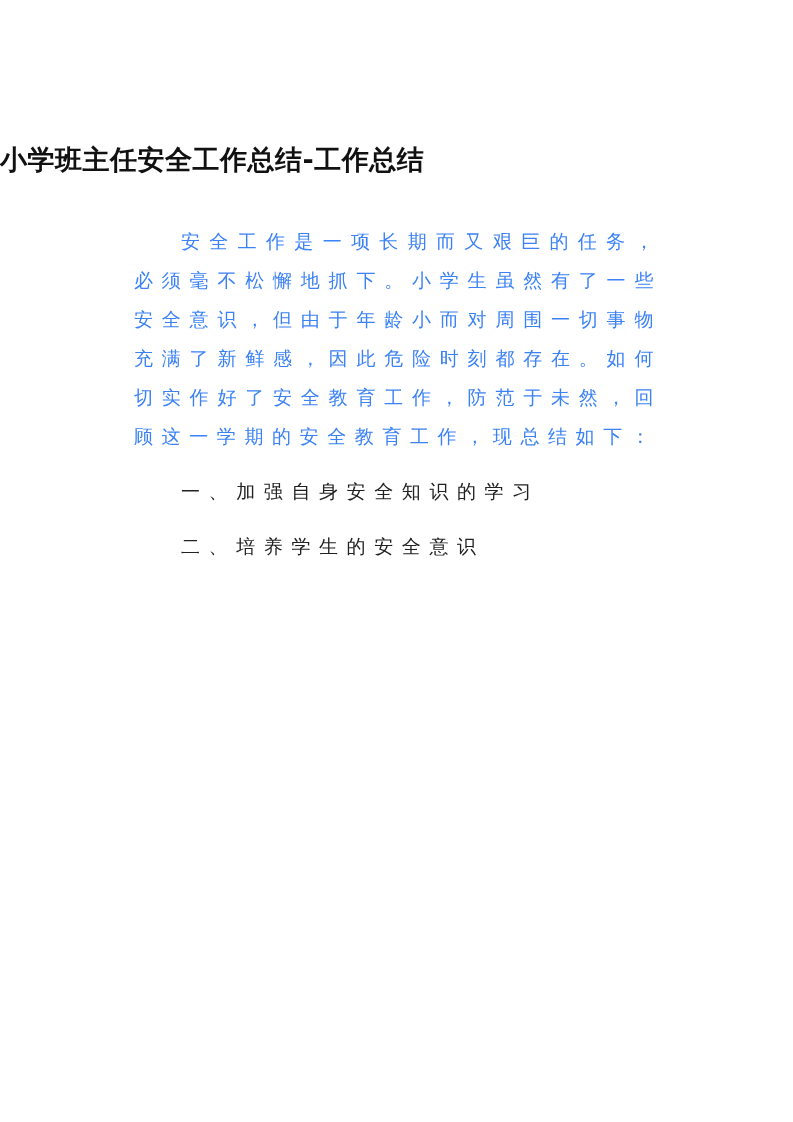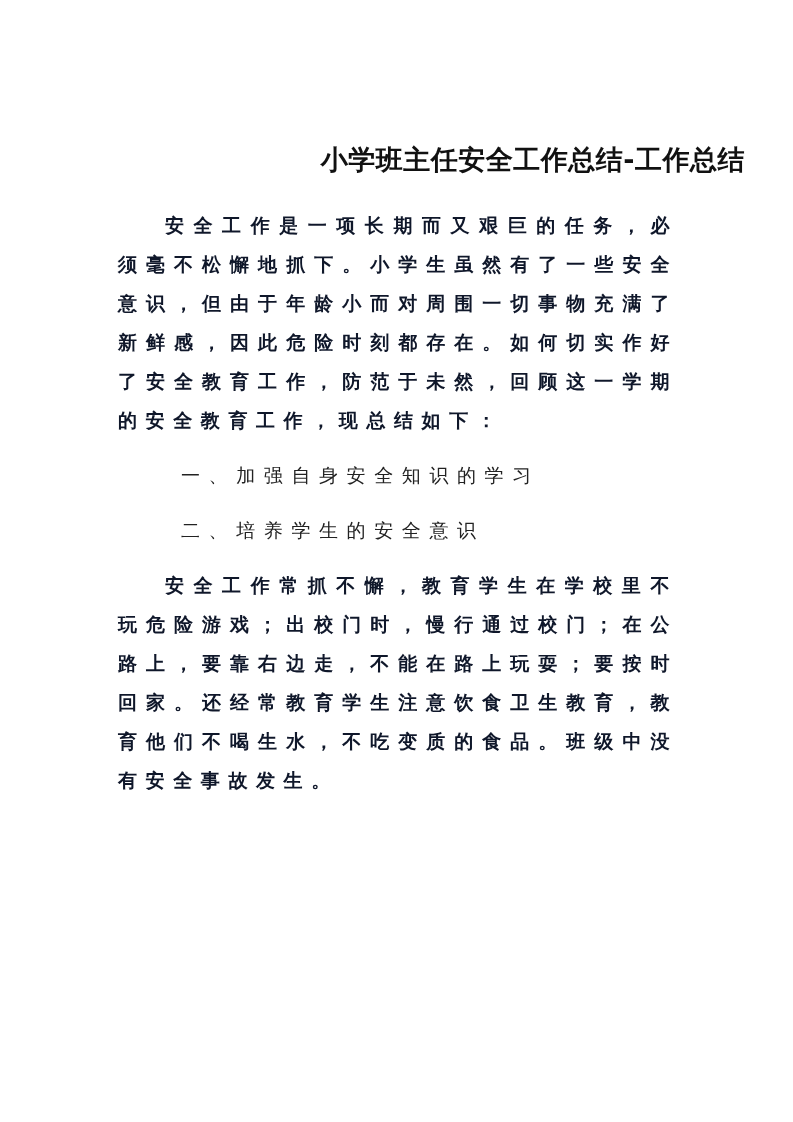--- a/index.html
+++ b/index.html
@@ -21,59 +21,57 @@
       top: 0;
       width: 793px;
       height: 1122px;
       background: #ffffff;
     }
     .title {
       position: absolute;
       left: 0;
       top: 140px;
       width: 745px;
-      text-align: right;
+      text-align: left;
       font-family: "DejaVu Sans", "Liberation Sans", sans-serif;
       font-weight: bold;
       font-size: 27px;
       line-height: 40px;
       color: #111111;
       letter-spacing: 0.5px;
     }
     .body-text {
       position: absolute;
       left: 118px;
       top: 206px;
       width: 560px;
     }
     .para {
-      margin: 0;
+      margin: 16px;
       font-size: 19px;
       line-height: 39px;
       letter-spacing: 8.6px;
       text-align: justify;
       text-indent: 47px;
-      color: #0f172a;
+      color: #3b82f6;
       word-break: break-all;
-      font-weight: bold;
     }
     .heading {
       margin: 16px;
       font-size: 19px;
       line-height: 39px;
       letter-spacing: 8.6px;
       text-indent: 47px;
       color: #222222;
     }
   </style>
 </head>
 <body>
 
 <div class="page">
   <div class="title">小学班主任安全工作总结-工作总结</div>
 
   <div class="body-text">
     <p class="para">安全工作是一项长期而又艰巨的任务，必须毫不松懈地抓下。小学生虽然有了一些安全意识，但由于年龄小而对周围一切事物充满了新鲜感，因此危险时刻都存在。如何切实作好了安全教育工作，防范于未然，回顾这一学期的安全教育工作，现总结如下：</p>
     <p class="heading">一、加强自身安全知识的学习</p>
     <p class="heading">二、培养学生的安全意识</p>
-    <p class="para">安全工作常抓不懈，教育学生在学校里不玩危险游戏；出校门时，慢行通过校门；在公路上，要靠右边走，不能在路上玩耍；要按时回家。还经常教育学生注意饮食卫生教育，教育他们不喝生水，不吃变质的食品。班级中没有安全事故发生。</p>
   </div>
 </div>
 
 </body></html>

